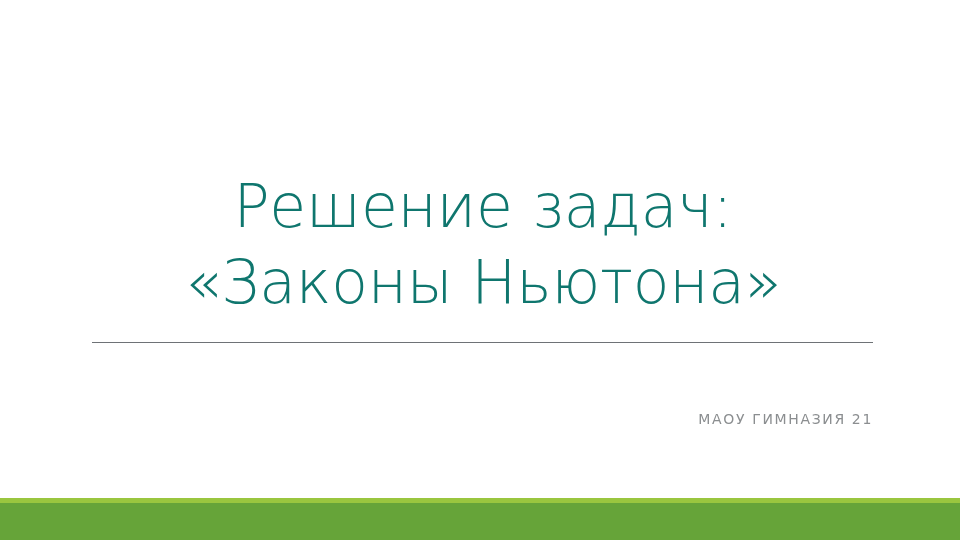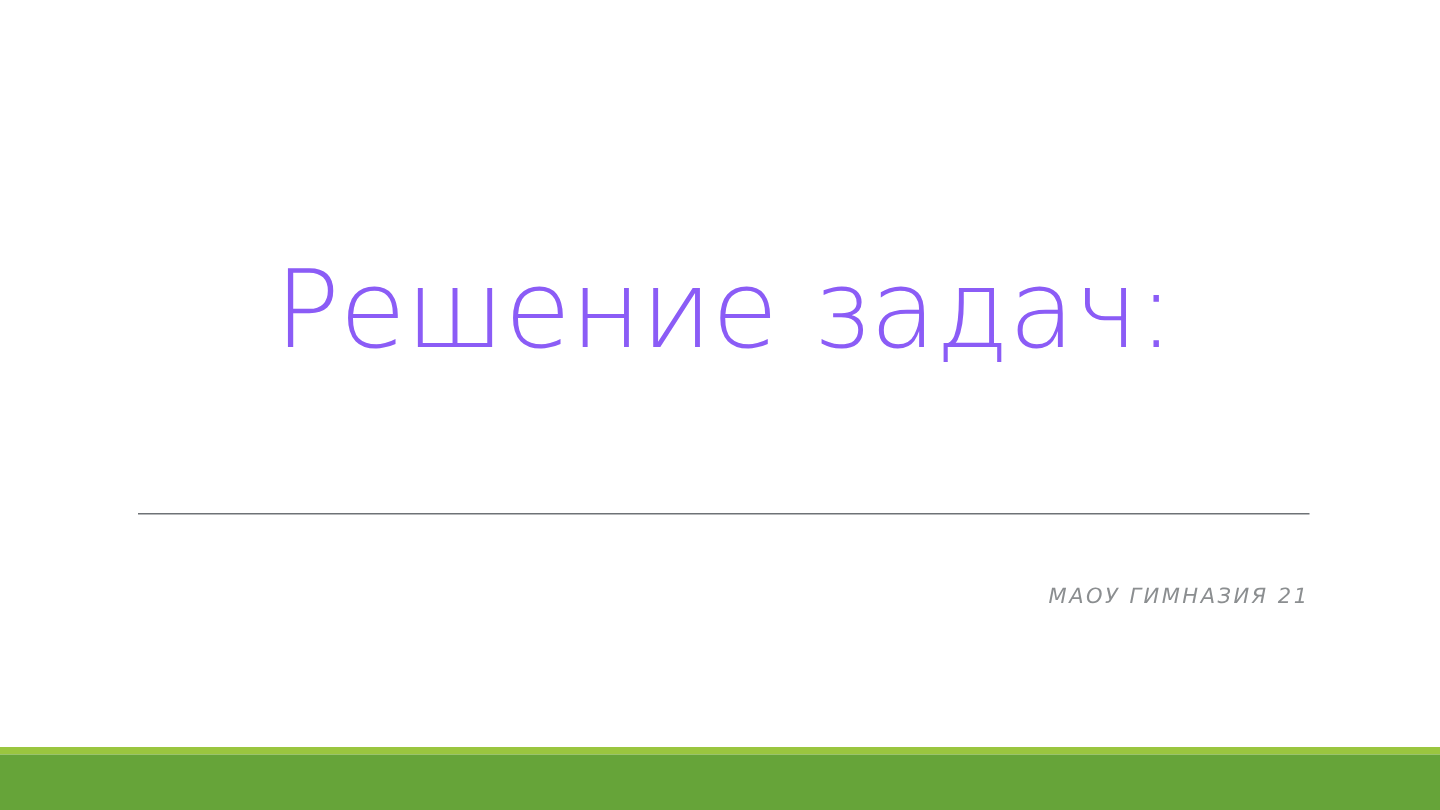--- a/index.html
+++ b/index.html
@@ -24,45 +24,44 @@
   .title-block {
     position: absolute;
     left: 92px;
     top: 168px;
     width: 782px;
     text-align: center;
   }
   .title-line {
     font-family: "DejaVu Sans", sans-serif;
     font-weight: 300;
-    font-size: 72px;
+    font-size: 60px;
     line-height: 76px;
-    color: #8b5cf6;
+    color: #0f766e;
     letter-spacing: -0.2px;
     white-space: nowrap;
   }
 
   
   .divider {
     position: absolute;
     left: 92px;
     top: 342px;
     width: 781px;
     height: 1px;
     background: #6e7276;
   }
 
   
   .subtitle-block {
     position: absolute;
     left: 92px;
-    top: 386px;
+    top: 407px;
     width: 781px;
     text-align: right;
-    font-style: italic;
   }
   .subtitle-line {
     font-family: "DejaVu Sans", sans-serif;
     font-weight: 400;
     font-size: 14px;
     line-height: 25px;
     color: #8b8e90;
     letter-spacing: 1.65px;
     white-space: nowrap;
   }
@@ -85,20 +84,21 @@
     background: #66a439;
   }
 </style>
 </head>
 <body>
 
 <div class="slide">
 
   <div class="title-block">
     <div class="title-line">Решение задач:</div>
+    <div class="title-line">«Законы Ньютона»</div>
   </div>
 
   <div class="divider"></div>
 
   <div class="subtitle-block">
     <div class="subtitle-line">МАОУ ГИМНАЗИЯ 21</div>
   </div>
 
   <div class="band-light"></div>
   <div class="band-dark"></div>

